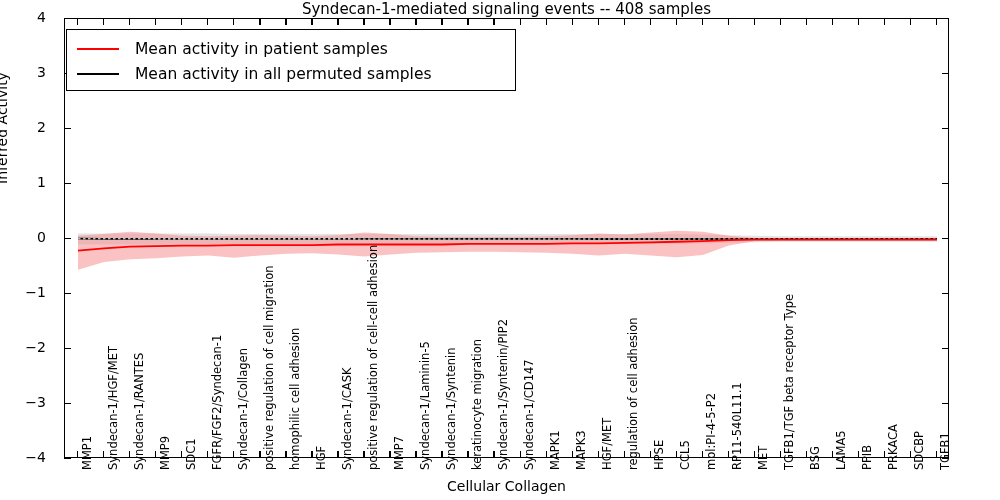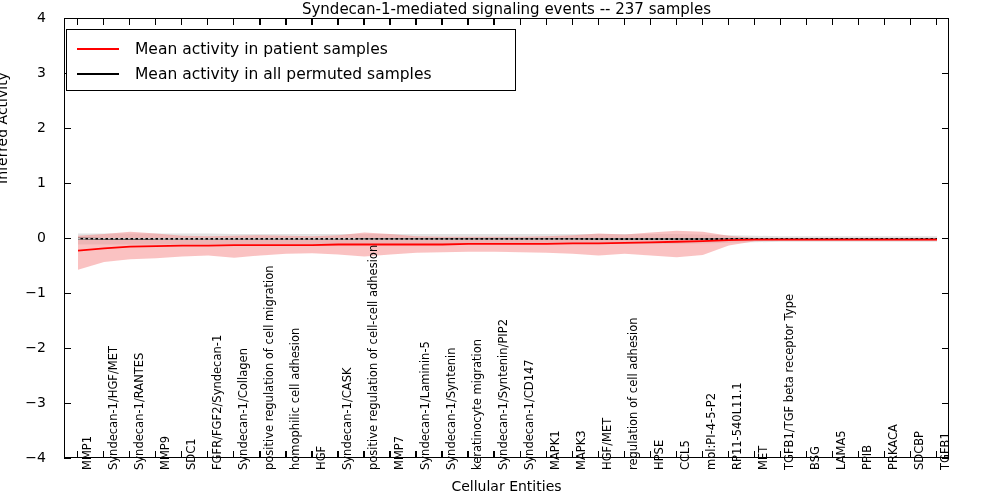--- a/index.html
+++ b/index.html
@@ -56,21 +56,21 @@
   .legend-row{display:flex;align-items:center;height:25px;}
   .legend-swatch{width:42px;height:0;border-top:2px solid #000;margin-right:16px;flex:0 0 42px;}
   .legend-swatch.red{border-top-color:#ff0000;}
   .legend-text{font-size:15.5px;color:#000;white-space:nowrap;}
 </style>
 </head>
 <body>
 
 <div id="root">
 
-  <div class="chart-title">Syndecan-1-mediated signaling events -- 237 samples</div>
+  <div class="chart-title">Syndecan-1-mediated signaling events -- 408 samples</div>
 
   <div class="plot-frame">
     <svg class="plot-svg" id="plot-svg" width="885" height="440">
         <path d="M13.01 214.50 L39.04 214.50 L65.07 214.50 L91.10 214.50 L117.13 214.50 L143.16 214.50 L169.19 215.05 L195.22 215.05 L221.25 215.05 L247.28 215.05 L273.31 215.05 L299.34 215.05 L325.37 215.05 L351.40 215.05 L377.43 215.05 L403.46 215.05 L429.49 215.05 L455.51 215.05 L481.54 215.05 L507.57 215.05 L533.60 215.05 L559.63 215.05 L585.66 215.05 L611.69 215.05 L637.72 215.60 L663.75 216.15 L689.78 216.70 L715.81 217.25 L741.84 217.25 L767.87 217.25 L793.90 217.25 L819.93 217.25 L845.96 217.25 L871.99 217.25 L871.99 222.75 L845.96 222.75 L819.93 222.75 L793.90 222.75 L767.87 222.75 L741.84 222.75 L715.81 222.75 L689.78 223.30 L663.75 223.85 L637.72 224.40 L611.69 224.95 L585.66 224.95 L559.63 224.95 L533.60 224.95 L507.57 224.95 L481.54 224.95 L455.51 224.95 L429.49 224.95 L403.46 224.95 L377.43 224.95 L351.40 224.95 L325.37 224.95 L299.34 224.95 L273.31 224.95 L247.28 224.95 L221.25 224.95 L195.22 224.95 L169.19 224.95 L143.16 225.50 L117.13 225.50 L91.10 225.50 L65.07 225.50 L39.04 225.50 L13.01 225.50 Z" fill="#d9d9d9" fill-opacity="0.75" stroke="none"></path>
         <path d="M13.01 216.70 L39.04 215.05 L65.07 212.85 L91.10 214.50 L117.13 216.70 L143.16 217.25 L169.19 216.70 L195.22 216.15 L221.25 216.70 L247.28 217.25 L273.31 216.15 L299.34 213.40 L325.37 215.05 L351.40 217.25 L377.43 217.80 L403.46 217.80 L429.49 217.80 L455.51 217.80 L481.54 217.25 L507.57 216.15 L533.60 214.50 L559.63 215.60 L585.66 213.40 L611.69 211.75 L637.72 212.85 L663.75 216.70 L689.78 218.90 L715.81 219.45 L741.84 219.45 L767.87 219.45 L793.90 219.45 L819.93 219.45 L845.96 219.45 L871.99 219.45 L871.99 221.65 L845.96 221.65 L819.93 221.65 L793.90 221.65 L767.87 221.65 L741.84 221.65 L715.81 221.65 L689.78 222.20 L663.75 226.60 L637.72 235.95 L611.69 238.15 L585.66 236.50 L559.63 234.85 L533.60 236.50 L507.57 234.85 L481.54 233.75 L455.51 233.20 L429.49 232.65 L403.46 232.65 L377.43 233.20 L351.40 233.75 L325.37 235.40 L299.34 237.60 L273.31 235.40 L247.28 234.30 L221.25 234.85 L195.22 236.50 L169.19 238.70 L143.16 236.50 L117.13 237.60 L91.10 239.25 L65.07 240.35 L39.04 243.10 L13.01 250.80 Z" fill="#f59090" fill-opacity="0.55" stroke="none"></path>
         <path d="M13.01 219.72 L39.04 219.78 L65.07 219.78 L91.10 219.83 L117.13 219.83 L143.16 219.89 L169.19 219.89 L195.22 219.89 L221.25 219.89 L247.28 219.89 L273.31 219.89 L299.34 219.94 L325.37 219.94 L351.40 219.94 L377.43 219.94 L403.46 219.94 L429.49 219.94 L455.51 219.94 L481.54 219.94 L507.57 219.94 L533.60 220.00 L559.63 220.00 L585.66 220.00 L611.69 220.00 L637.72 220.00 L663.75 220.00 L689.78 220.00 L715.81 220.00 L741.84 220.00 L767.87 220.00 L793.90 220.00 L819.93 220.00 L845.96 220.00 L871.99 220.00 " fill="none" stroke="#000000" stroke-width="1.8"></path>
         <path d="M13.01 219.72 L39.04 219.78 L65.07 219.78 L91.10 219.83 L117.13 219.83 L143.16 219.89 L169.19 219.89 L195.22 219.89 L221.25 219.89 L247.28 219.89 L273.31 219.89 L299.34 219.94 L325.37 219.94 L351.40 219.94 L377.43 219.94 L403.46 219.94 L429.49 219.94 L455.51 219.94 L481.54 219.94 L507.57 219.94 L533.60 220.00 L559.63 220.00 L585.66 220.00 L611.69 220.00 L637.72 220.00 L663.75 220.00 L689.78 220.00 L715.81 220.00 L741.84 220.00 L767.87 220.00 L793.90 220.00 L819.93 220.00 L845.96 220.00 L871.99 220.00 " fill="none" stroke="#ffffff" stroke-width="1.1" stroke-dasharray="2.5 2.5"></path>
         <path d="M13.01 231.55 L39.04 229.35 L65.07 227.70 L91.10 227.15 L117.13 226.60 L143.16 226.60 L169.19 226.05 L195.22 226.05 L221.25 226.05 L247.28 226.05 L273.31 225.50 L299.34 225.50 L325.37 225.50 L351.40 225.50 L377.43 225.50 L403.46 224.95 L429.49 224.95 L455.51 224.95 L481.54 224.95 L507.57 224.40 L533.60 224.40 L559.63 223.85 L585.66 223.30 L611.69 222.75 L637.72 222.20 L663.75 221.10 L689.78 220.55 L715.81 220.55 L741.84 220.55 L767.87 220.55 L793.90 220.55 L819.93 220.55 L845.96 220.55 L871.99 220.55 " fill="none" stroke="#ff0000" stroke-width="1.8"></path>
       </svg>
   </div>
@@ -203,21 +203,21 @@
       <div class="xtick-mark" style="left: 883.926px;"></div>
       <div class="xtick-mark t" style="left: 883.926px;"></div>
       <div class="xtick-label" style="left: 888.426px; top: 470px;">PRKACA</div>
       <div class="xtick-mark" style="left: 909.956px;"></div>
       <div class="xtick-mark t" style="left: 909.956px;"></div>
       <div class="xtick-label" style="left: 914.456px; top: 470px;">SDCBP</div>
       <div class="xtick-mark" style="left: 935.985px;"></div>
       <div class="xtick-mark t" style="left: 935.985px;"></div>
       <div class="xtick-label" style="left: 940.485px; top: 470px;">TGFB1</div>
     </div>
-  <div class="xaxis-title">Cellular Entities</div>
+  <div class="xaxis-title">Cellular Collagen</div>
 
   <div class="legend">
     <div class="legend-row">
       <span class="legend-swatch red"></span>
       <span class="legend-text">Mean activity in patient samples</span>
     </div>
     <div class="legend-row">
       <span class="legend-swatch"></span>
       <span class="legend-text">Mean activity in all permuted samples</span>
     </div>

